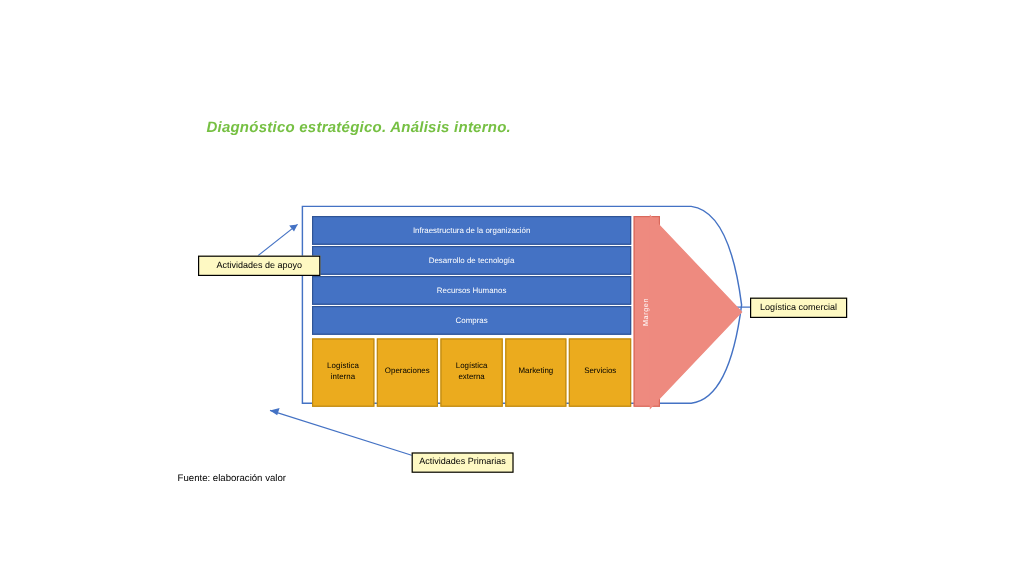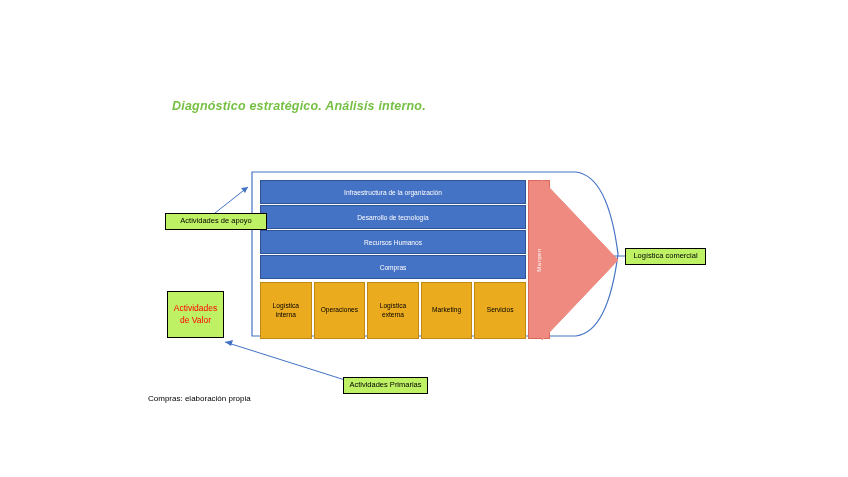--- a/index.html
+++ b/index.html
@@ -105,21 +105,21 @@
     transform: translate(-50%, -50%) rotate(-90deg);
     color: #ffffff;
     font-size: 6px;
     white-space: nowrap;
     letter-spacing: 0.5px;
   }
 
   
   .callout {
     position: absolute;
-    background: #bef264;
+    background: #fef9c3;
     border: 1px solid #000000;
     font-size: 7.5px;
     color: #000000;
     display: flex;
     align-items: center;
     justify-content: center;
     text-align: center;
     box-sizing: border-box;
     line-height: 1.35;
     padding: 2px 4px;
@@ -186,18 +186,17 @@
     <div class="margin-bar">
       <span class="margin-label">Margen</span>
     </div>
 
     <svg class="outline-svg" style="left:296px;top:16px;" width="80" height="160" viewBox="0 0 80 160">
       <polygon points="0,0 76,80 0,160" fill="#ee8a7f" stroke="#ee8a7f" stroke-width="1"></polygon>
     </svg>
   </div>
 
   <div class="callout" id="callout-support">Actividades de apoyo</div>
-  <div class="callout" id="callout-value">Actividades de Valor</div>
   <div class="callout" id="callout-operation">Logística comercial</div>
   <div class="callout" id="callout-primary">Actividades Primarias</div>
 
-  <div id="source-note">Compras: elaboración propia</div>
+  <div id="source-note">Fuente: elaboración valor</div>
 </div>
 
 </body></html>

